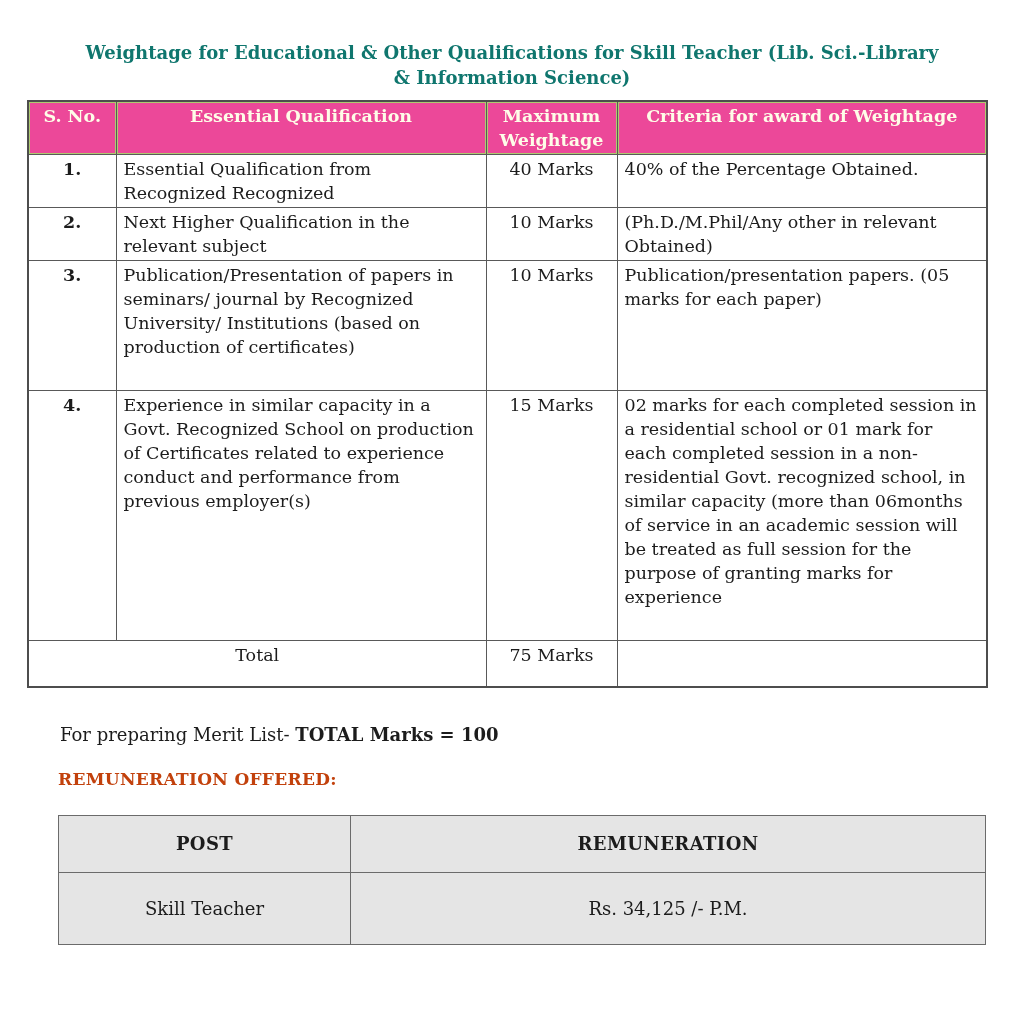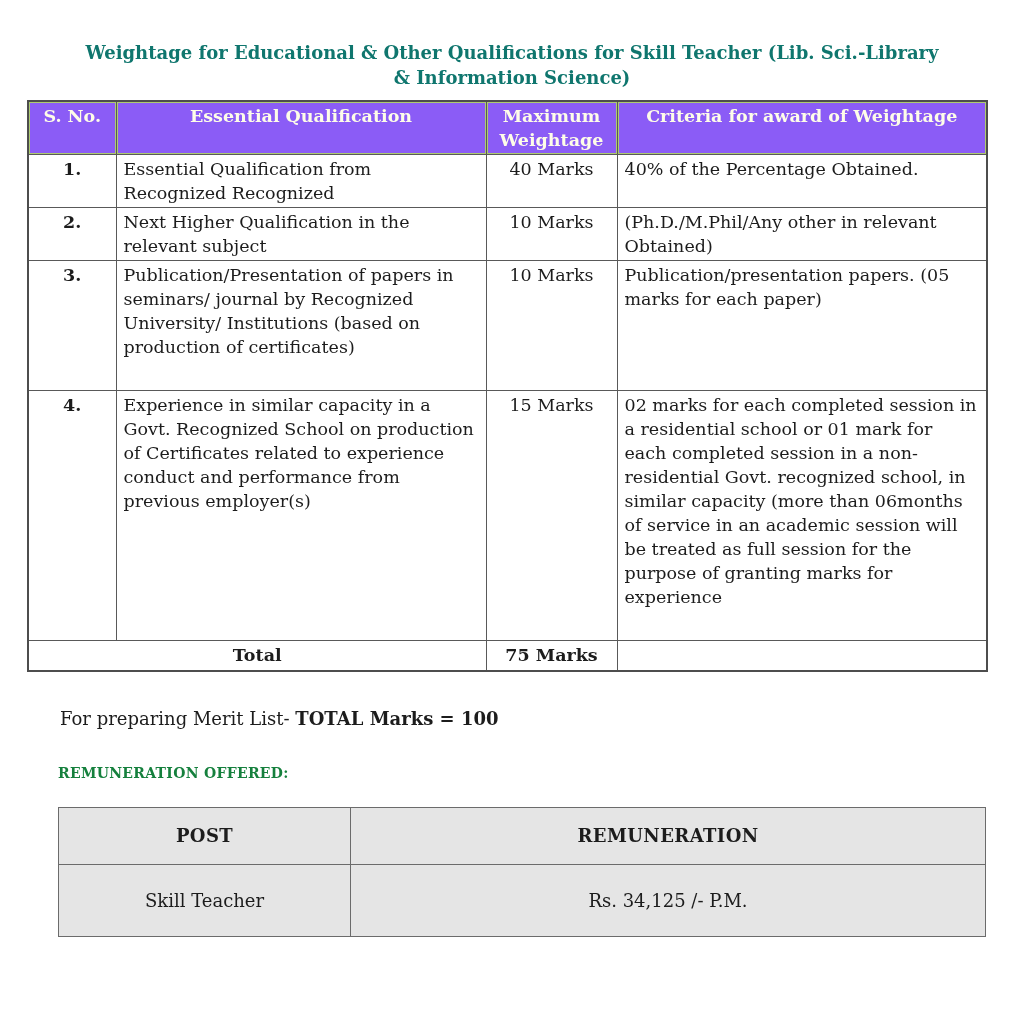--- a/index.html
+++ b/index.html
@@ -39,48 +39,48 @@
   table.weightage col.c-max  { width: 131px; }
   table.weightage col.c-crit { width: 370px; }
   table.weightage th, table.weightage td {
     border: 1px solid #595959;
     vertical-align: top;
     padding: 2px 7px;
     font-size: 17.5px;
     line-height: 24px;
   }
   table.weightage thead th {
-    background: #8b5cf6;
+    background: #ec4899;
     color: #fefde8;
     font-weight: bold;
     text-align: center;
     height: 52px;
     box-shadow: inset 0 0 0 1px #aecb70;
   }
   td.cell-sno { text-align: center; font-weight: bold; }
   td.cell-max { text-align: center; }
   tr.row-1 td { height: 51px; }
   tr.row-2 td { height: 50px; }
   tr.row-3 td { height: 130px; }
   tr.row-4 td { height: 250px; }
-  tr.row-total td { height: 30px; font-weight: bold; }
+  tr.row-total td { height: 46px; font-weight: normal; }
   td.total-label { text-align: center; }
   
   .notes {
     margin: 32px 0 0 60px;
     font-size: 18px;
     line-height: 29px;
   }
   .notes .b { font-weight: bold; }
   .remuneration-heading {
-    margin: 32px 0 0 58px;
+    margin: 20px 0 0 58px;
     font-weight: bold;
-    font-size: 14px;
+    font-size: 17px;
     letter-spacing: 0.3px;
-    color: #15803d;
+    color: #c2410c;
   }
   
   table.remuneration {
     border-collapse: collapse;
     table-layout: fixed;
     margin: 26px 0 0 58px;
     width: 927px;
     border: 1px solid #6b6b6b;
   }
   table.remuneration col.c-post { width: 292px; }

